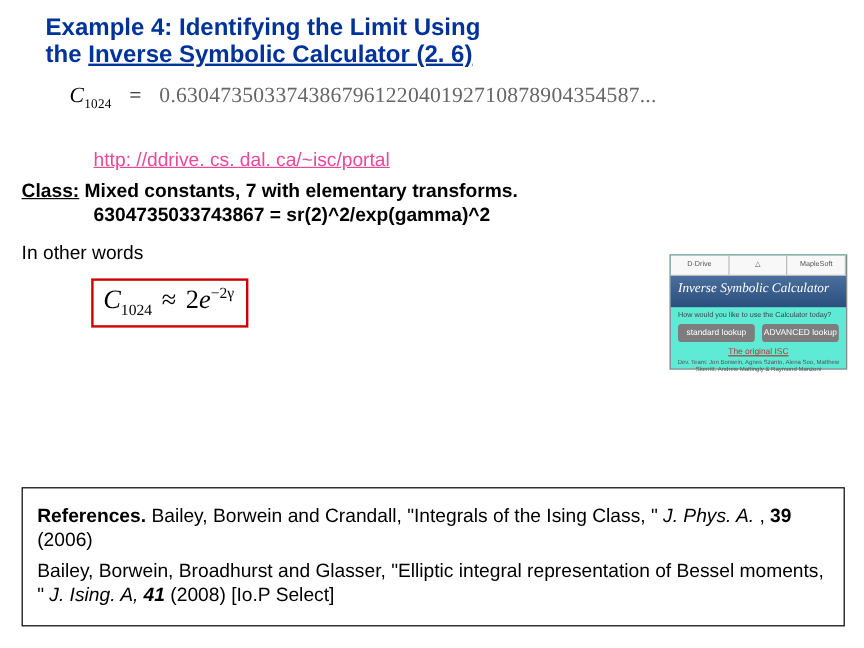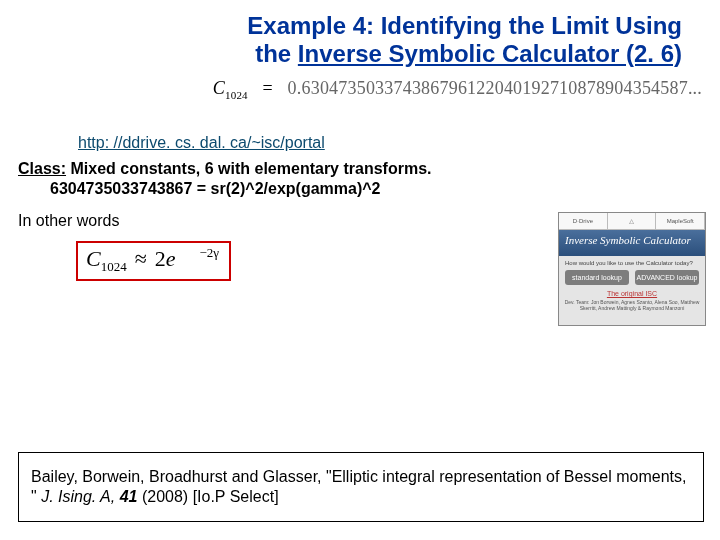--- a/index.html
+++ b/index.html
@@ -13,73 +13,72 @@
     overflow: hidden;
   }
   .slide {
     position: relative;
     width: 720px;
     height: 540px;
     padding: 10px 18px 0 18px;
     box-sizing: border-box;
   }
   .title {
-    text-align: right;
+    text-align: left;
     color: #003399;
-    font-size: 24px;
+    font-size: 20px;
     line-height: 1.15;
     font-weight: bold;
     margin: 2px 20px 10px 20px;
   }
   .title u { text-decoration: underline; }
   .body {
     font-size: 16px;
     line-height: 1.25;
   }
   .para { margin: 6px 0; }
   .link {
-    color: #0c4a6e;
+    color: #ec4899;
     text-decoration: underline;
     display: inline-block;
     margin-left: 60px;
   }
-  .indent { display:block; margin-left:32px; }
+  .indent { display:block; margin-left:60px; }
   .formula1 {
     font-family: "Times New Roman", serif;
     font-size: 18px;
     margin: 8px 0 10px 40px;
     letter-spacing: 0.2px;
-    text-align: right;
   }
   .formula1 .lhs { font-style: italic; }
   .formula1 .sub { font-size: 11px; vertical-align: sub; font-style: normal; }
   .formula1 .eq { margin: 0 10px; }
   .formula1 .rhs { color:#666; }
   .formula2-wrap {
     display:inline-block;
     border:2px solid #cc0000;
     padding:2px 10px 4px 8px;
     margin:4px 0 10px 58px;
   }
   .formula2 {
     font-family: "Times New Roman", serif;
     font-size: 22px;
     font-style: italic;
     display:inline-block;
   }
   .formula2 .sub { font-size: 13px; vertical-align: sub; font-style: normal; }
   .formula2 .approx { font-style: normal; margin: 0 8px; }
-  .formula2 .expo { font-size: 13px; vertical-align: super; font-style: normal; margin-left: 24px; }
+  .formula2 .expo { font-size: 13px; vertical-align: super; font-style: normal; }
   .isc-thumb {
     position: absolute;
     right: 14px;
     top: 212px;
     width: 148px;
-    height: 114px;
-    background: #e5e5e5;
+    height: 96px;
+    background: #5eead4;
     border: 1px solid #888;
     box-sizing: border-box;
     font-size: 8px;
     color: #333;
   }
   .isc-thumb .logos {
     display:flex;
     background:#f8f8f8;
     height:16px;
     border-bottom:1px solid #bbb;
@@ -148,21 +147,21 @@
       <span class="eq">=</span>
       <span class="rhs">0.630473503374386796122040192710878904354587...</span>
     </div>
 
     <div class="para" style="max-width:540px">
       <br>
       <a class="link" href="#">http: //ddrive. cs. dal. ca/~isc/portal</a>
     </div>
 
     <div class="para bold" style="max-width:540px">
-      <u>Class:</u><span> Mixed constants, 6 with elementary transforms.</span><br>
+      <u>Class:</u><span> Mixed constants, 7 with elementary transforms.</span><br>
       <span class="indent">6304735033743867 = sr(2)^2/exp(gamma)^2</span>
     </div>
 
     <div class="para" style="margin-top:12px">In other words</div>
 
     <div class="formula2-wrap">
       <span class="formula2">
         <span>C</span><span class="sub">1024</span><span class="approx">≈</span><span style="font-style:normal">2</span><span>e</span><span class="expo">−2γ</span>
       </span>
     </div>
@@ -180,17 +179,20 @@
     <div class="btns">
       <div class="btn">standard lookup</div>
       <div class="btn">ADVANCED lookup</div>
     </div>
     <div class="orig">The original ISC</div>
     <div class="credit">Dev. Team: Jon Borwein, Agnes Szanto, Alena Soo, Matthew Skerritt, Andrew Mattingly &amp; Raymond Manzoni</div>
   </div>
 
   <div class="refs-box">
     <p>
+      <span class="bold">References.</span><span> Bailey, Borwein and Crandall, "Integrals of the Ising Class, " </span><span class="ital">J. Phys. A.</span><span> , </span><span class="bold">39</span><span> (2006)</span>
+    </p>
+    <p>
       <span>Bailey, Borwein, Broadhurst and Glasser, "Elliptic integral representation of Bessel moments, " </span><span class="ital">J. Ising. A,</span><span class="ital bold"> 41</span><span> (2008) [Io.P Select]</span>
     </p>
   </div>
 
 </div>
 
 </body></html>

